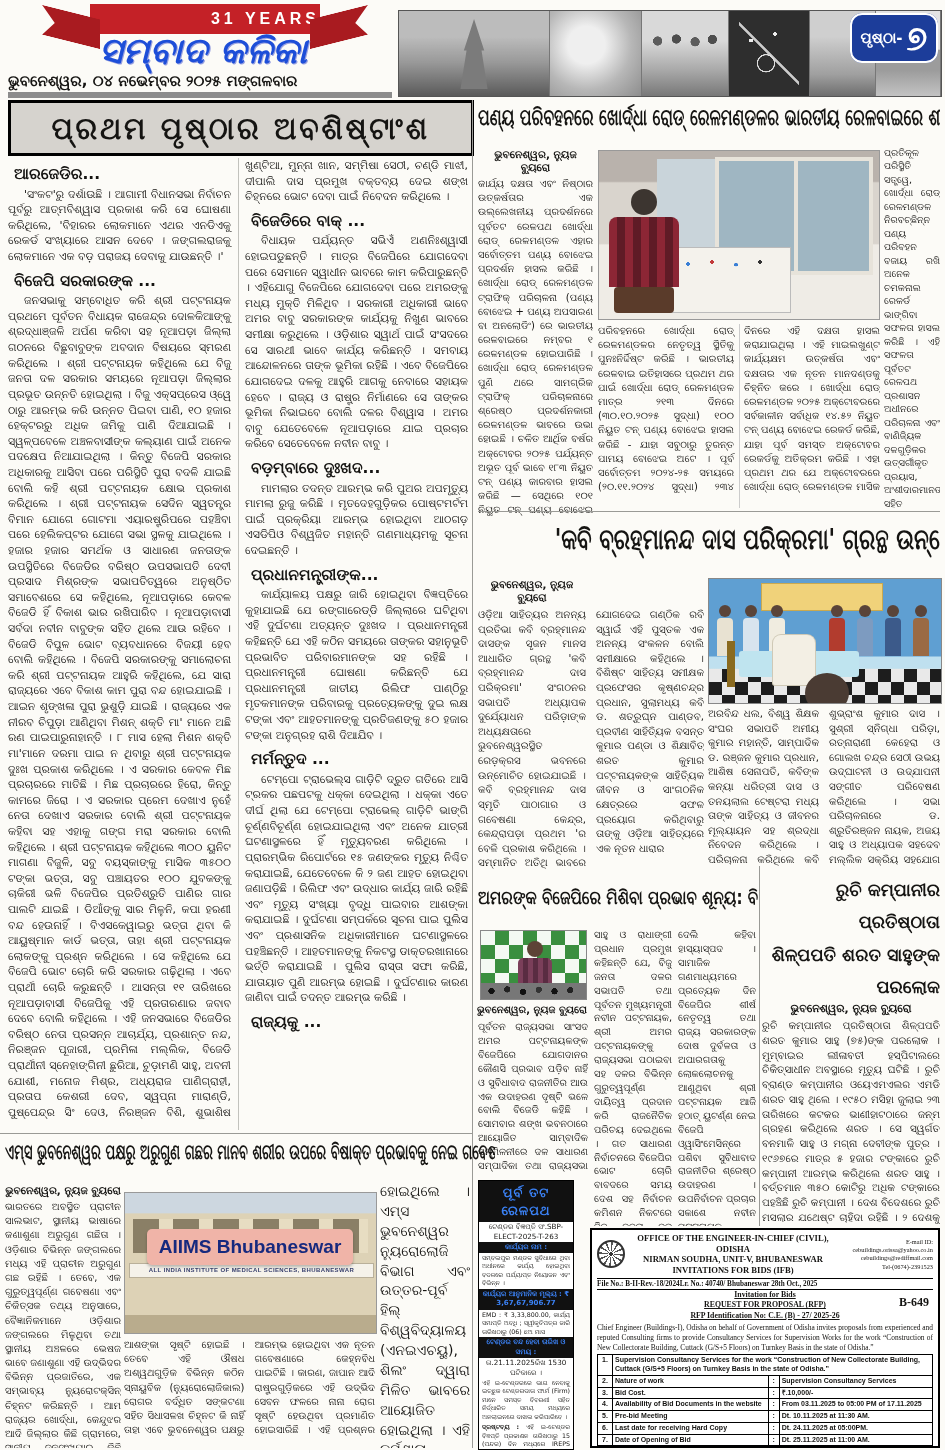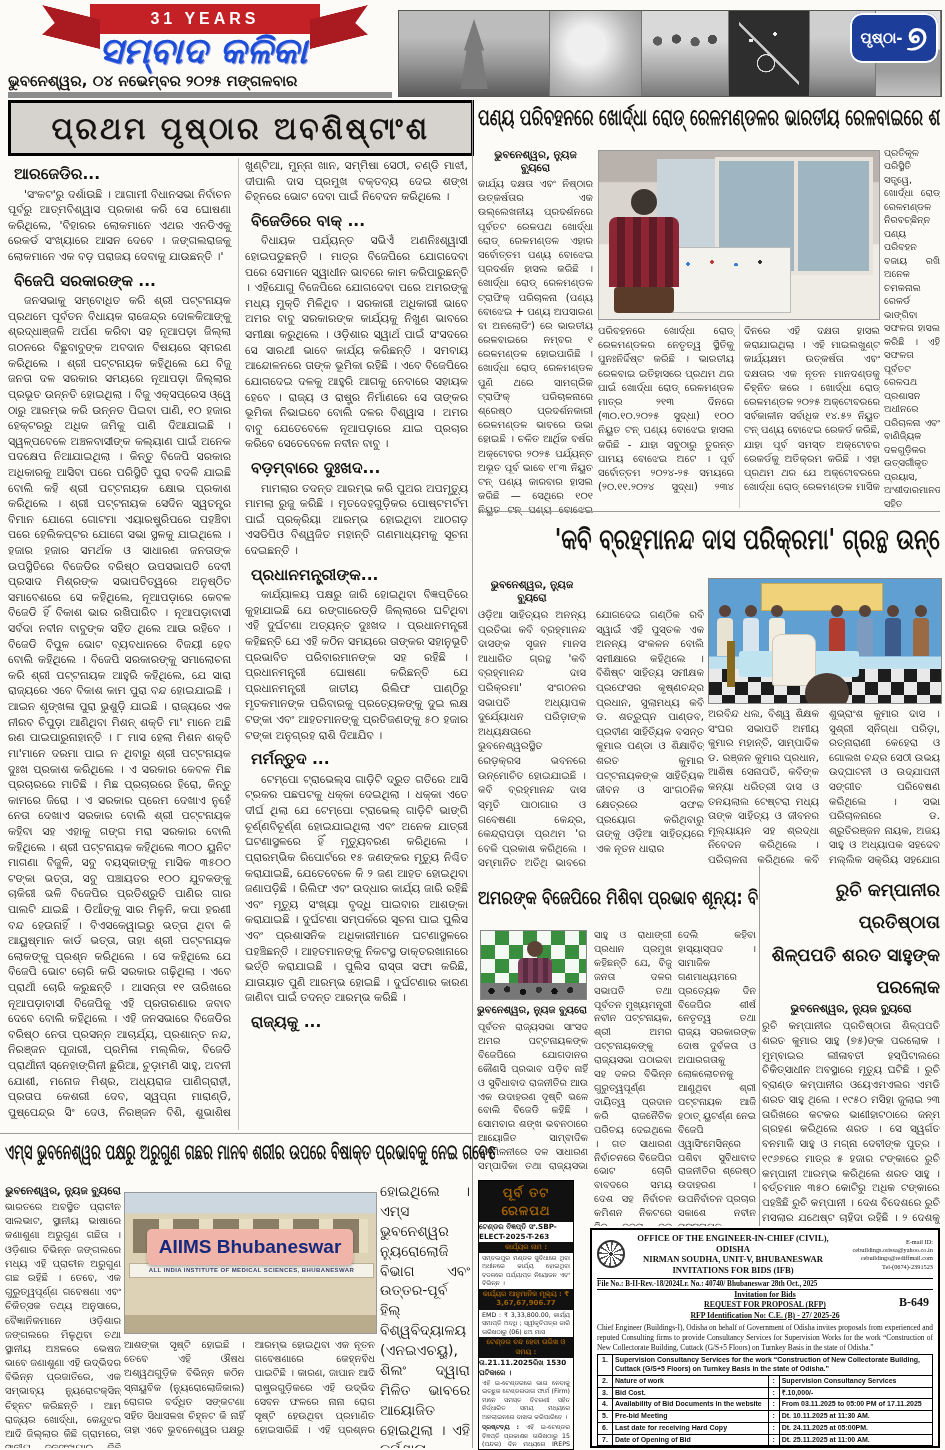--- a/index.html
+++ b/index.html
@@ -10,21 +10,21 @@
   .body-txt{font-size:11px;line-height:1.42;text-align:justify;overflow:hidden;}
   .byline{font-weight:bold;text-align:center;font-size:11.5px;margin:2px 0 3px;}
   .subhead{font-weight:bold;font-size:15.5px;margin:7px 0 3px 6px;line-height:1.2;}
   .condense{display:inline-block;white-space:nowrap;transform-origin:left center;}
   .hline{background:#9a9a96;height:1px;}
   .vline{background:#9a9a96;width:1px;}
 
   
   .ribbon{position:absolute;left:82px;top:2px;width:230px;height:30px;background:#c42127;
           color:#fff;font-family:"Liberation Sans",sans-serif;font-weight:bold;font-size:16px;
-          letter-spacing:4px;text-align:center;line-height:30px;}
+          letter-spacing:4px;text-align:right;line-height:30px;}
   .ribbon:before,.ribbon:after{content:"";position:absolute;top:8px;width:58px;height:30px;background:#a91b20;}
   .ribbon:before{left:-48px;transform:skewY(14deg);clip-path:polygon(0 0,100% 0,100% 100%,0 100%,22% 50%);}
   .ribbon:after{right:-48px;transform:skewY(-14deg);clip-path:polygon(0 0,100% 0,78% 50%,100% 100%,0 100%);}
   .logo-odia{position:absolute;left:0;top:28px;width:390px;text-align:center;
              font-weight:bold;font-style:italic;font-size:36px;color:#1d4ed8;
              text-shadow:1px 1px 0 #9aa2e0;}
   .dateline{position:absolute;left:0;top:70px;width:390px;text-align:left;font-weight:bold;font-size:15px;}
   .date-bar{position:absolute;left:0;top:90px;width:384px;height:6px;background:#8c8c8c;}
   .strip{position:absolute;left:398px;top:10px;width:542px;height:85px;border:1px solid #555;
          display:flex;overflow:hidden;background:#bbb;}
@@ -126,23 +126,23 @@
       font-family:"Liberation Sans",sans-serif;font-weight:bold;font-size:6px;color:#38406e;
       text-align:center;line-height:13px;letter-spacing:.4px;white-space:nowrap;overflow:hidden;}
   .aiims-label{position:absolute;left:22px;top:36px;width:206px;height:36px;background:#f0b4a8;border-radius:5px;
       box-shadow:0 2px 3px rgba(0,0,0,.25);display:flex;align-items:center;justify-content:center;
       font-family:"Liberation Sans",sans-serif;font-weight:bold;font-size:19px;color:#16297e;}
   .aiims-ground{position:absolute;left:0;bottom:0;width:100%;height:18px;background:#b9ac8d;}
 
   
   .ecor{left:478px;top:1180px;width:94px;height:268px;border:1.5px solid #000;background:#fff;
         font-size:6.3px;line-height:1.35;overflow:hidden;}
-  .ecor .bar{background:#111;color:#a16207;font-weight:bold;text-align:center;padding:1px 2px;font-size:7px;}
+  .ecor .bar{background:#111;color:#3b82f6;font-weight:bold;text-align:center;padding:1px 2px;font-size:7px;}
   .ecor .t{padding:1px 3px;text-align:justify;}
-  .ecor .big{font-weight:bold;font-size:7.2px;}
+  .ecor .big{font-weight:normal;text-align:center;font-size:7.2px;}
   .ecor .title{font-size:13px;letter-spacing:1px;padding:3px 2px;}
 
   
   .gov{left:590px;top:1228px;width:350px;height:220px;border:2px solid #000;background:#fff;
        font-family:"Liberation Serif",serif;padding:3px 5px;box-sizing:border-box;overflow:hidden;}
   .gov-head{display:flex;align-items:center;gap:4px;border-bottom:1px solid #000;padding-bottom:2px;}
   .gov-logo{width:24px;height:24px;border-radius:50%;border:2px solid #333;flex:0 0 auto;
       background:radial-gradient(circle 3px at 50% 50%,#333 60%,transparent 65%),
                  repeating-conic-gradient(#555 0 10deg,transparent 10deg 30deg);}
   .gov-head-c{flex:1;text-align:center;font-weight:bold;font-size:8.6px;line-height:1.25;}

